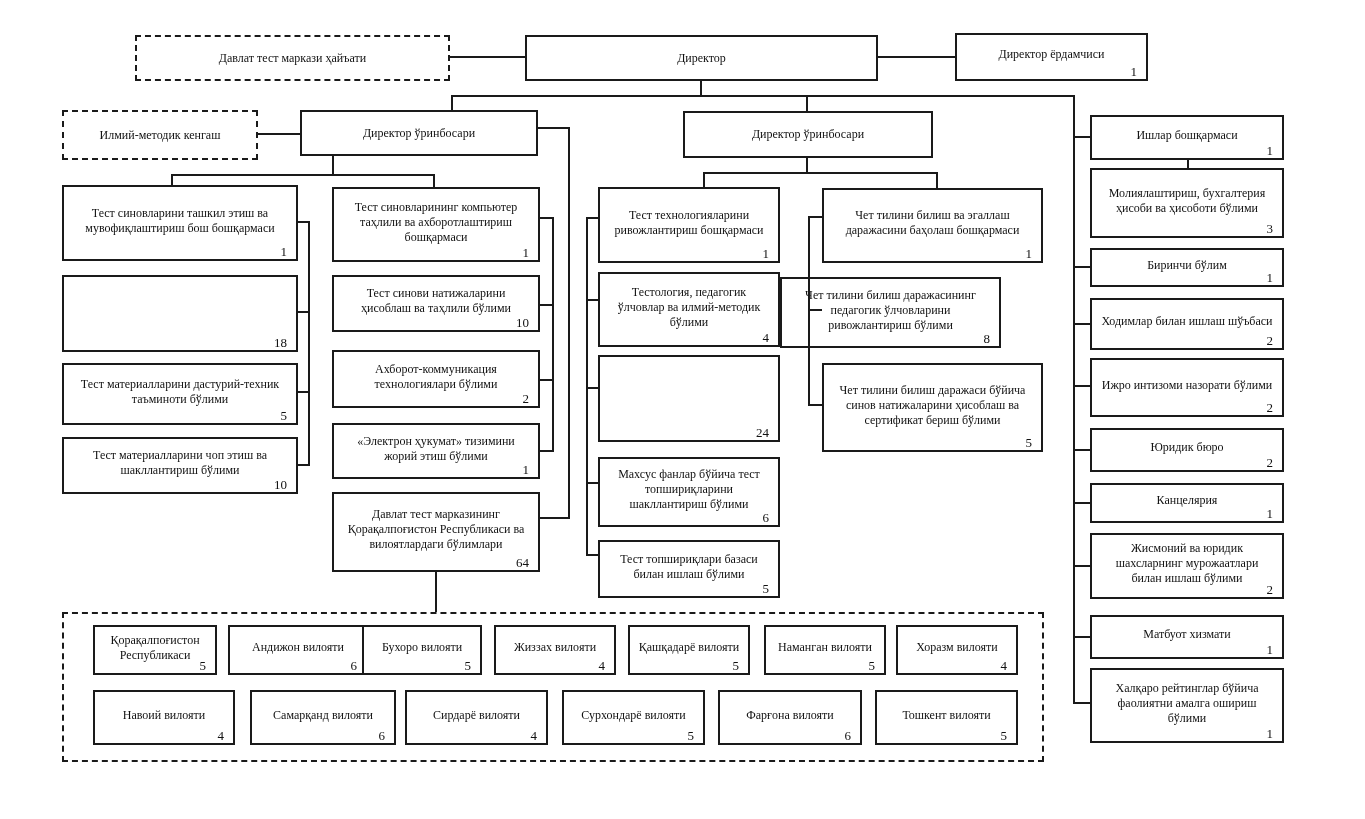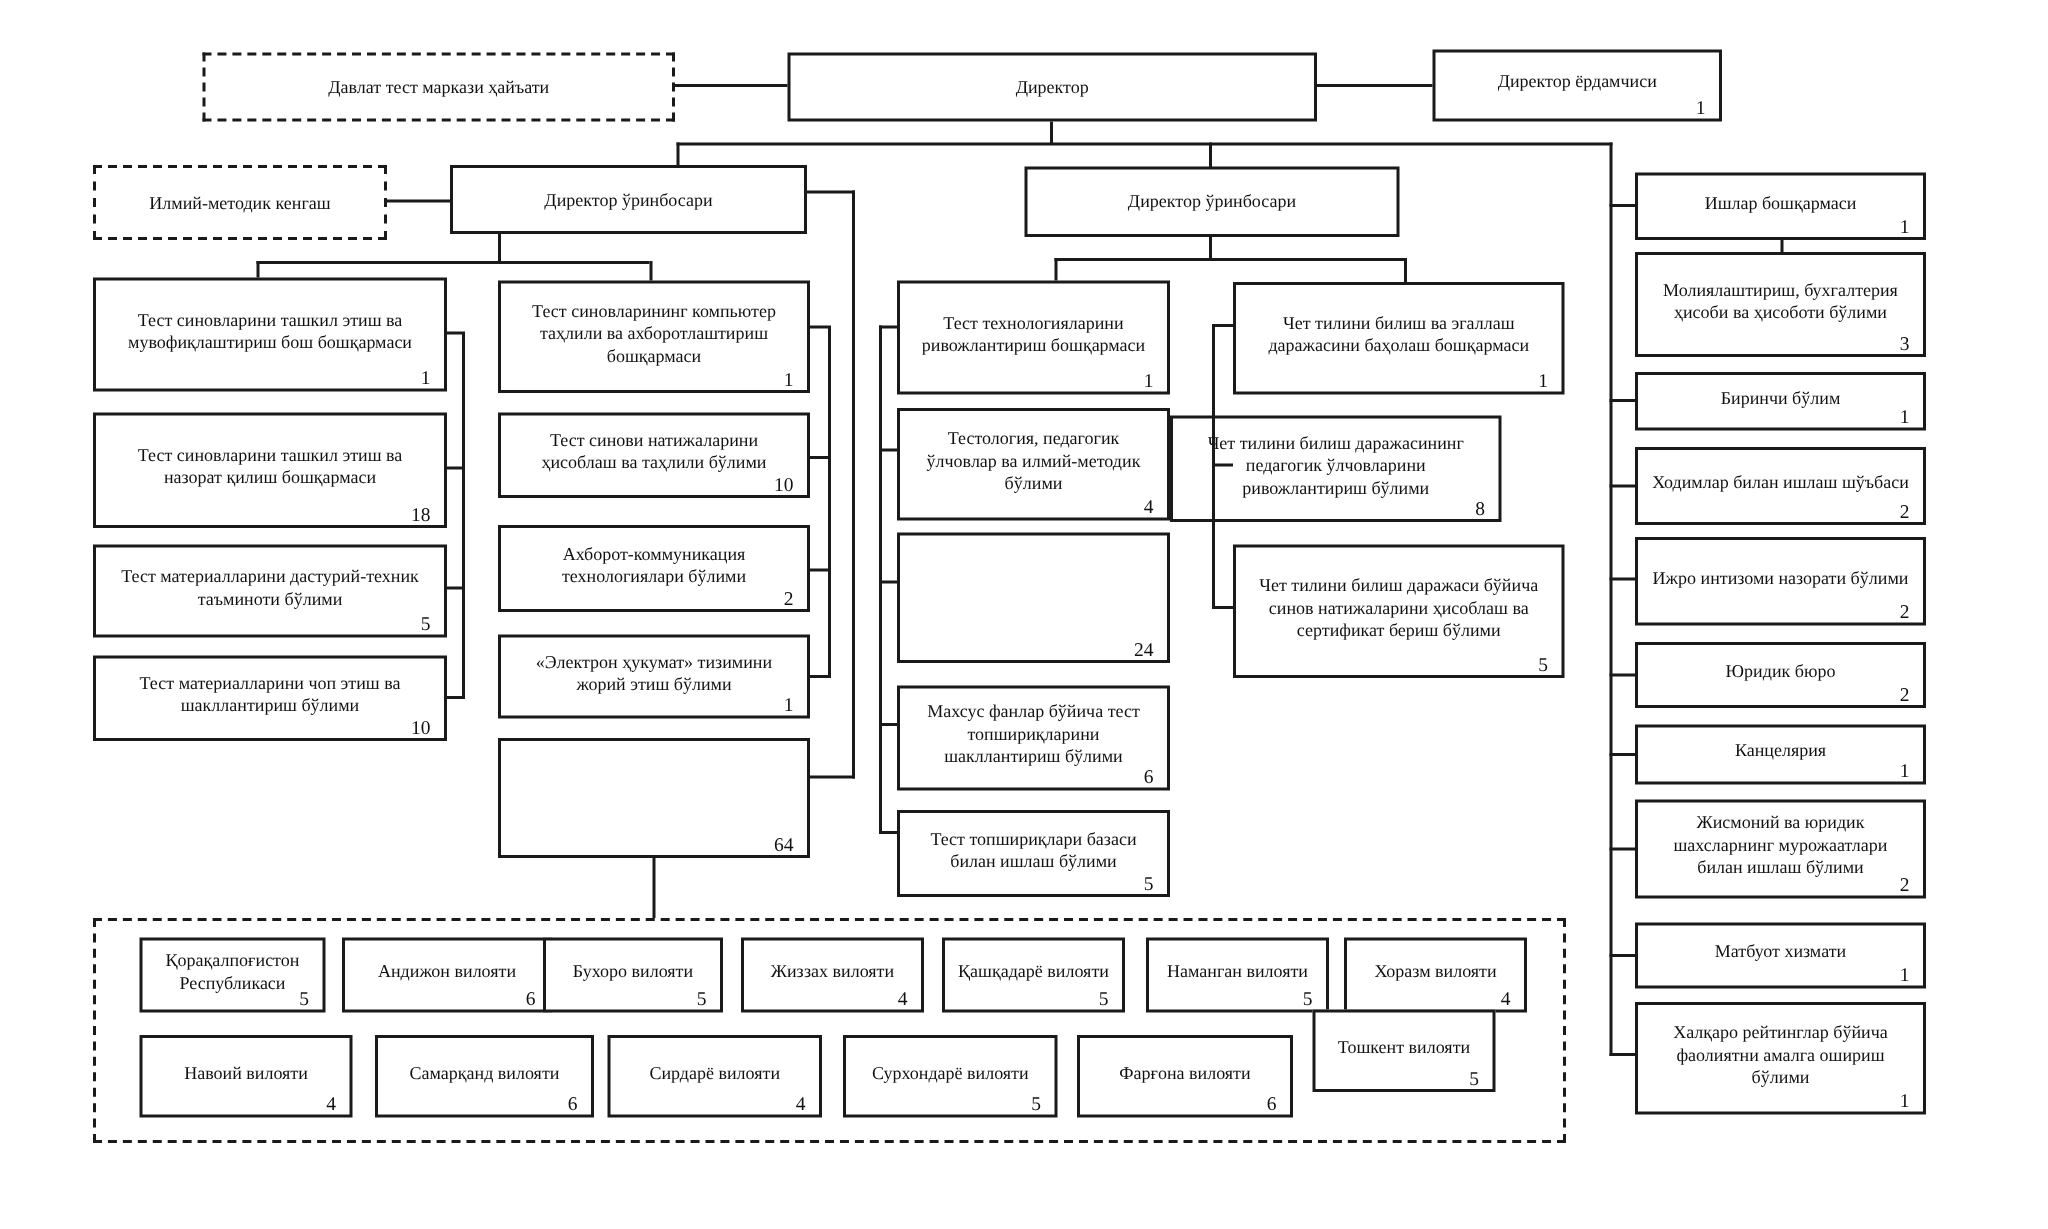--- a/index.html
+++ b/index.html
@@ -47,21 +47,20 @@
   </div>
   <div class="bx" style="left:683px;top:111px;width:250px;height:47px">
     <span class="lbl">Директор ўринбосари</span>
   </div>
 
   <div class="bx has-cnt" style="left:62px;top:185px;width:236px;height:76px">
     <span class="lbl">Тест синовларини ташкил этиш ва мувофиқлаштириш бош бошқармаси</span>
     <span class="cnt">1</span>
   </div>
   <div class="bx has-cnt" style="left:62px;top:275px;width:236px;height:77px">
-    <span class="lbl">Тест синовларини ташкил этиш ва назорат қилиш бошқармаси</span>
     <span class="cnt">18</span>
   </div>
   <div class="bx has-cnt" style="left:62px;top:363px;width:236px;height:62px">
     <span class="lbl">Тест материалларини дастурий-техник таъминоти бўлими</span>
     <span class="cnt">5</span>
   </div>
   <div class="bx has-cnt" style="left:62px;top:437px;width:236px;height:57px">
     <span class="lbl">Тест материалларини чоп этиш ва шакллантириш бўлими</span>
     <span class="cnt">10</span>
   </div>
@@ -77,20 +76,21 @@
   <div class="bx has-cnt" style="left:332px;top:350px;width:208px;height:58px">
     <span class="lbl">Ахборот-коммуникация технологиялари бўлими</span>
     <span class="cnt">2</span>
   </div>
   <div class="bx has-cnt" style="left:332px;top:423px;width:208px;height:56px">
     <span class="lbl">«Электрон ҳукумат» тизимини жорий этиш бўлими</span>
     <span class="cnt">1</span>
   </div>
 
   <div class="bx has-cnt" style="left:332px;top:492px;width:208px;height:80px">
+    <span class="lbl">Давлат тест марказининг Қорақалпоғистон Республикаси ва вилоятлардаги бўлимлари</span>
     <span class="cnt">64</span>
   </div>
 
   <div class="bx has-cnt" style="left:598px;top:187px;width:182px;height:76px">
     <span class="lbl">Тест технологияларини ривожлантириш бошқармаси</span>
     <span class="cnt">1</span>
   </div>
   <div class="bx has-cnt" style="left:598px;top:272px;width:182px;height:75px">
     <span class="lbl">Тестология, педагогик ўлчовлар ва илмий-методик бўлими</span>
     <span class="cnt">4</span>
@@ -205,21 +205,21 @@
     <span class="cnt">4</span>
   </div>
   <div class="bx has-cnt" style="left:562px;top:690px;width:143px;height:55px">
     <span class="lbl">Сурхондарё вилояти</span>
     <span class="cnt">5</span>
   </div>
   <div class="bx has-cnt" style="left:718px;top:690px;width:144px;height:55px">
     <span class="lbl">Фарғона вилояти</span>
     <span class="cnt">6</span>
   </div>
-  <div class="bx has-cnt" style="left:875px;top:673px;width:122px;height:55px">
+  <div class="bx has-cnt" style="left:875px;top:690px;width:143px;height:55px">
     <span class="lbl">Тошкент вилояти</span>
     <span class="cnt">5</span>
   </div>
 
   <i class="lh" style="left:450px;top:56px;width:75px"></i>
   <i class="lh" style="left:878px;top:56px;width:77px"></i>
   <i class="lv" style="left:700px;top:81px;height:15px"></i>
   <i class="lh" style="left:451px;top:95px;width:624px"></i>
   <i class="lv" style="left:451px;top:95px;height:16px"></i>
   <i class="lv" style="left:806px;top:95px;height:17px"></i>

